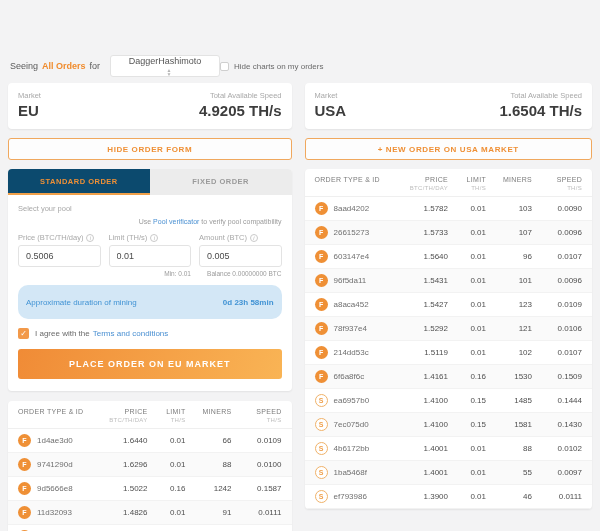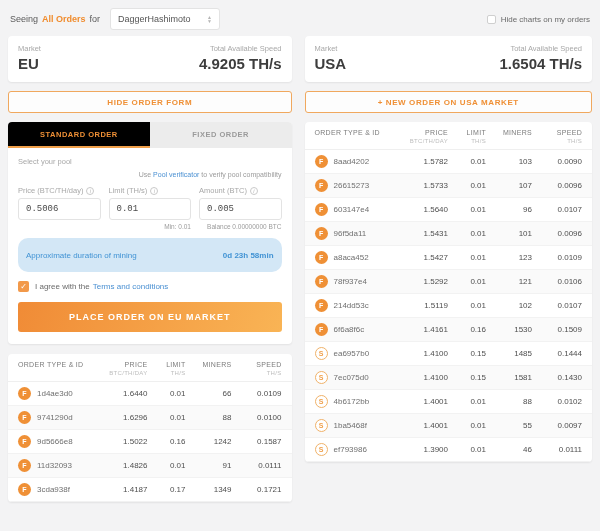--- a/index.html
+++ b/index.html
@@ -2,22 +2,23 @@
 <html><head>
 <meta charset="utf-8">
 <style>
   * { margin:0; padding:0; box-sizing:border-box; }
   html,body { width:600px; height:531px; overflow:hidden; }
   body {
     font-family:"Liberation Sans","DejaVu Sans",sans-serif;
     background:#f3f3f4; color:#4a4a4a; font-size:9px;
   }
   .topbar {
-    display:flex; align-items:center; justify-content:space-between;
+    display:flex; align-items:center; 
     padding:8px 10px 6px 10px;
+    margin-top:47px;
   }
   .seeing { display:flex; align-items:center; gap:4px; font-size:9px; color:#5a5a5a; }
   .seeing .hl { color:#f08c2e; font-weight:bold; }
   .select {
     background:#fff; border:1px solid #e3e3e3; border-radius:3px;
     display:flex; align-items:center; justify-content:space-between;
     padding:0 7px; height:22px; min-width:110px; color:#555; cursor:pointer;
   }
   .select .arrows { display:flex; flex-direction:column; line-height:4px; font-size:5px; color:#b5b5b5; margin-left:8px; }
   .chk { width:9px; height:9px; border:1px solid #cfcfcf; border-radius:2px; background:#fff; display:inline-block; }
@@ -37,29 +38,29 @@
     width:100%; background:#fdfdfd; border:1px solid #f0a85e; border-radius:3px;
     color:#ef9036; font-size:8px; font-weight:bold; letter-spacing:.6px;
     height:22px; display:flex; align-items:center; justify-content:center;
     cursor:pointer; margin-bottom:9px;
   }
 
   .form-card { margin-bottom:10px; overflow:hidden; }
   .tabs { display:flex; }
   .tab { flex:1; height:26px; display:flex; align-items:center; justify-content:center;
          font-size:7.5px; font-weight:bold; letter-spacing:.5px; cursor:pointer; }
-  .tab.active { color:#ef9036; background:#000000; border-bottom:2px solid #f0a04a; }
+  .tab.active { color:#ef9036; background:#0c4a6e; border-bottom:2px solid #f0a04a; }
   .tab.inactive { background:#ececec; color:#9a9a9a; border-bottom:2px solid #ececec; }
   .form-body { padding:9px 10px 12px; }
   .field-lbl { font-size:7.5px; color:#a8a8a8; margin-bottom:3px; display:flex; align-items:center; gap:3px; }
   .info-i { width:8px; height:8px; border:1px solid #c9c9c9; border-radius:50%; color:#b5b5b5;
             font-size:5.5px; display:inline-flex; align-items:center; justify-content:center; font-style:italic; }
   .input { border:1px solid #e3e3e3; border-radius:3px; height:22px; width:100%;
            padding:0 7px; font-size:9px; color:#4a4a4a; background:#fff;
-           font-family:Liberation Mono, monospace; }
+           font-family:Liberation Sans, sans-serif; }
   .helper { text-align:right; font-size:7px; color:#9b9b9b; margin:5px 0 8px; }
   .helper a, .link { color:#4a90d2; text-decoration:none; cursor:pointer; }
   .triple { display:flex; gap:8px; }
   .triple .fgroup { flex:1; }
   .under-notes { display:flex; gap:8px; margin-top:3px; margin-bottom:8px; }
   .under-notes div { flex:1; text-align:right; font-size:6.5px; color:#9b9b9b; }
   .durbar { background:#d3e7f6; border-radius:10px; height:34px; display:flex; align-items:center;
             justify-content:space-between; padding:0 8px; color:#4193d4; font-size:8px; margin-bottom:9px; }
   .durbar b { font-size:8px; }
   .agree { display:flex; align-items:center; gap:6px; font-size:8px; color:#6a6a6a; margin-bottom:10px; }
@@ -89,21 +90,21 @@
   .badge.S { background:#fff; color:#f0a04a; border:1px solid #f0b269; }
 </style>
 </head>
 <body>
 
 <div class="topbar">
   <div class="seeing">
     <span>Seeing</span>
     <span class="hl">All Orders</span>
     <span>for</span>
-    <div class="select" style="margin-left:6px;">
+    <div class="select" style="margin-left:6px;flex-direction:column;">
       <span>DaggerHashimoto</span>
       <span class="arrows">
           <span>▲</span>
           <span>▼</span>
         </span>
     </div>
   </div>
   <label class="hidecharts">
     <span class="chk"></span>
     <span>Hide charts on my orders</span>

